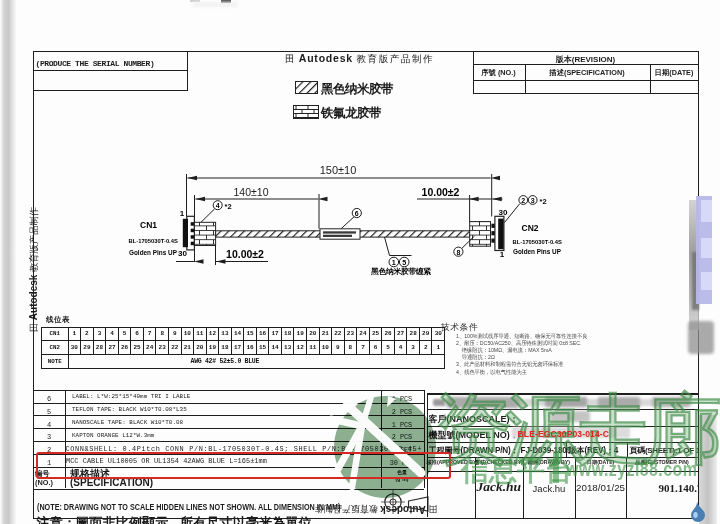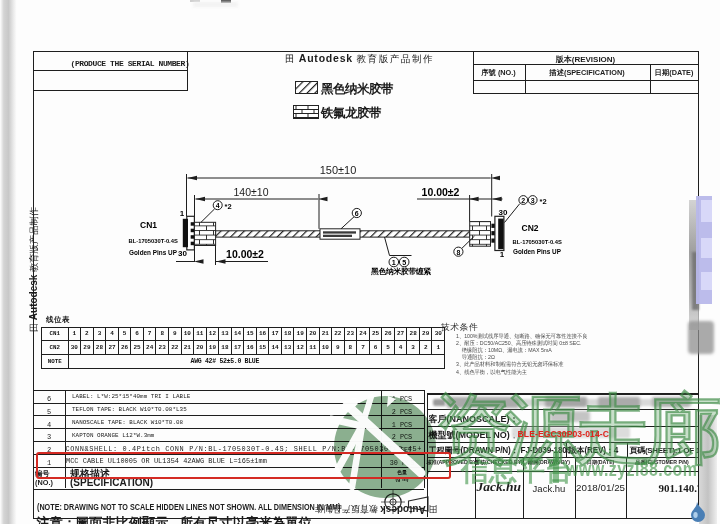--- a/index.html
+++ b/index.html
@@ -19,21 +19,21 @@
 
 <div class="abs" style="left:190px;top:0;width:10px;height:2px;background:#cfcfcf;"></div>
 <div class="abs" style="left:221px;top:0;width:10px;height:2.6px;background:#4a4a4a;"></div>
 <div class="abs" style="left:193px;top:2px;width:45px;height:5px;background:#f2f2f2;filter:blur(1.5px);"></div>
 
 <div class="abs" style="left:33px;top:51px;width:664px;height:466px;border:1.4px solid #1e1e1e;"></div>
 
 <div class="abs" style="left:33px;top:51px;width:154px;height:38.6px;border-right:1px solid #1e1e1e;border-bottom:1px solid #1e1e1e;"></div>
 <div class="ln" style="left:33px;top:70.2px;width:154px;height:1px;"></div>
 
-<div class="txt mono" style="left:35.5px;top:58.5px;font-size:8px;letter-spacing:-0.4px;font-weight:bold;margin-left:35px;">(PRODUCE THE SERIAL NUMBER)</div>
+<div class="txt mono" style="left:35.5px;top:58.5px;font-size:8px;letter-spacing:-0.4px;font-weight:bold;">(PRODUCE THE SERIAL NUMBER)</div>
 
 <div class="txt" style="left:285px;top:52px;font-size:9.5px;letter-spacing:0.8px;">田 <b style="font-size:10.5px;">Autodesk</b> <span style="font-size:9.5px;letter-spacing:1.6px;">教育版产品制作</span></div>
 
 <div id="revtable">
 <div class="ln" style="left:473px;top:51px;width:1px;height:42px;"></div>
 <div class="ln" style="left:473px;top:63.8px;width:225px;height:1px;"></div>
 <div class="ln" style="left:473px;top:79.6px;width:225px;height:1px;"></div>
 <div class="ln" style="left:473px;top:92.6px;width:225px;height:1px;"></div>
 <div class="ln" style="left:524.5px;top:63.8px;width:1px;height:29px;"></div>
 <div class="ln" style="left:650px;top:63.8px;width:1px;height:29px;"></div>

